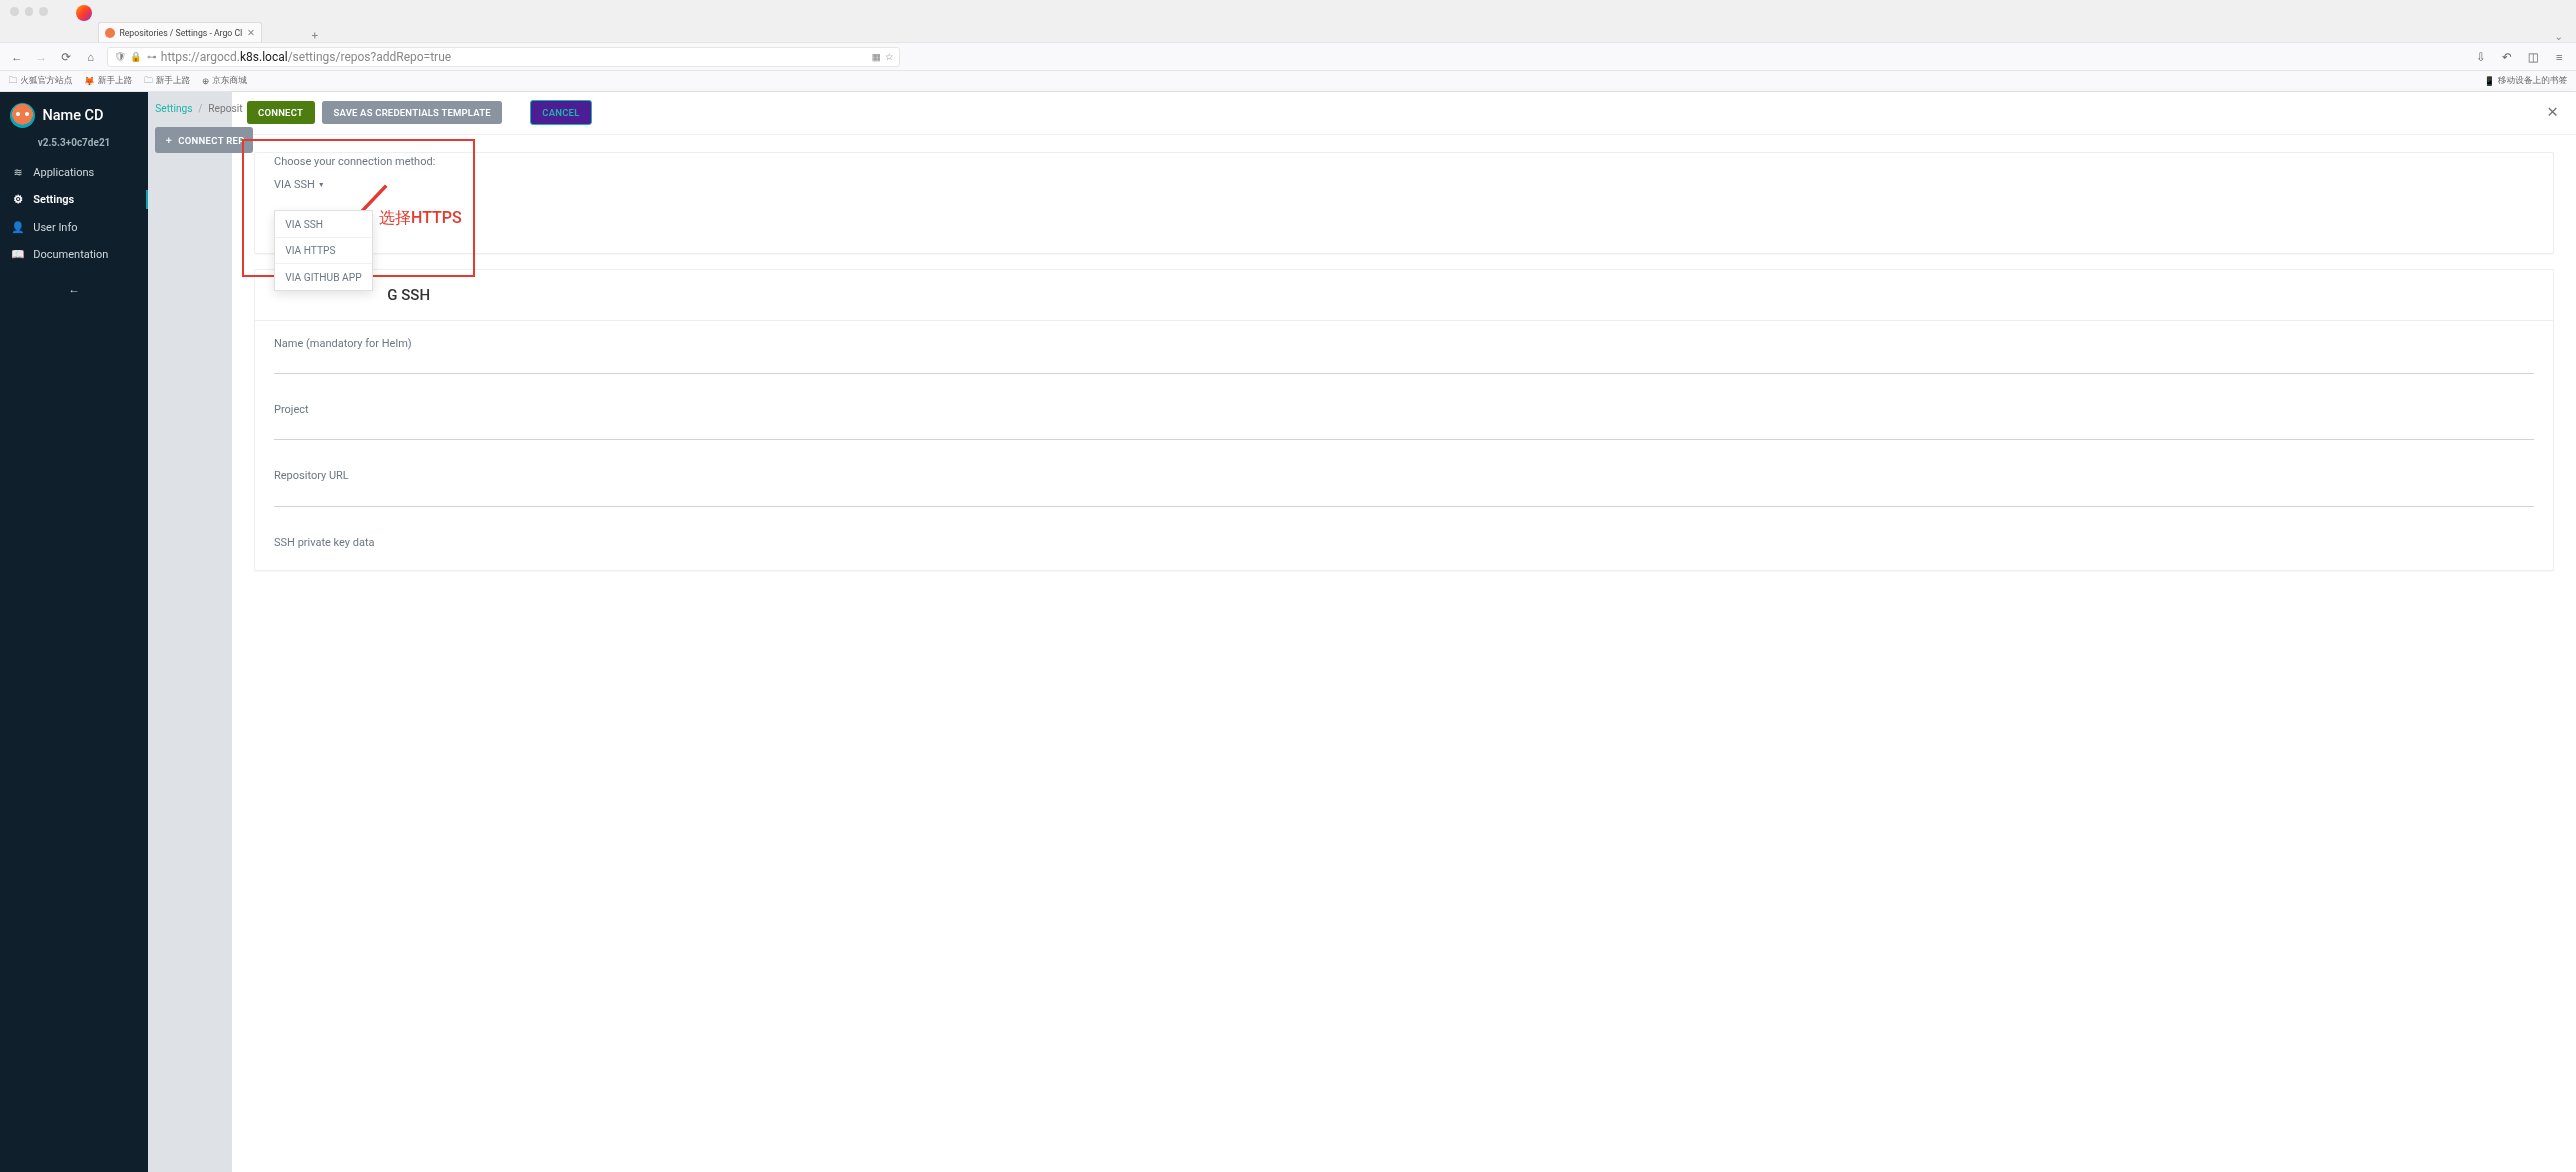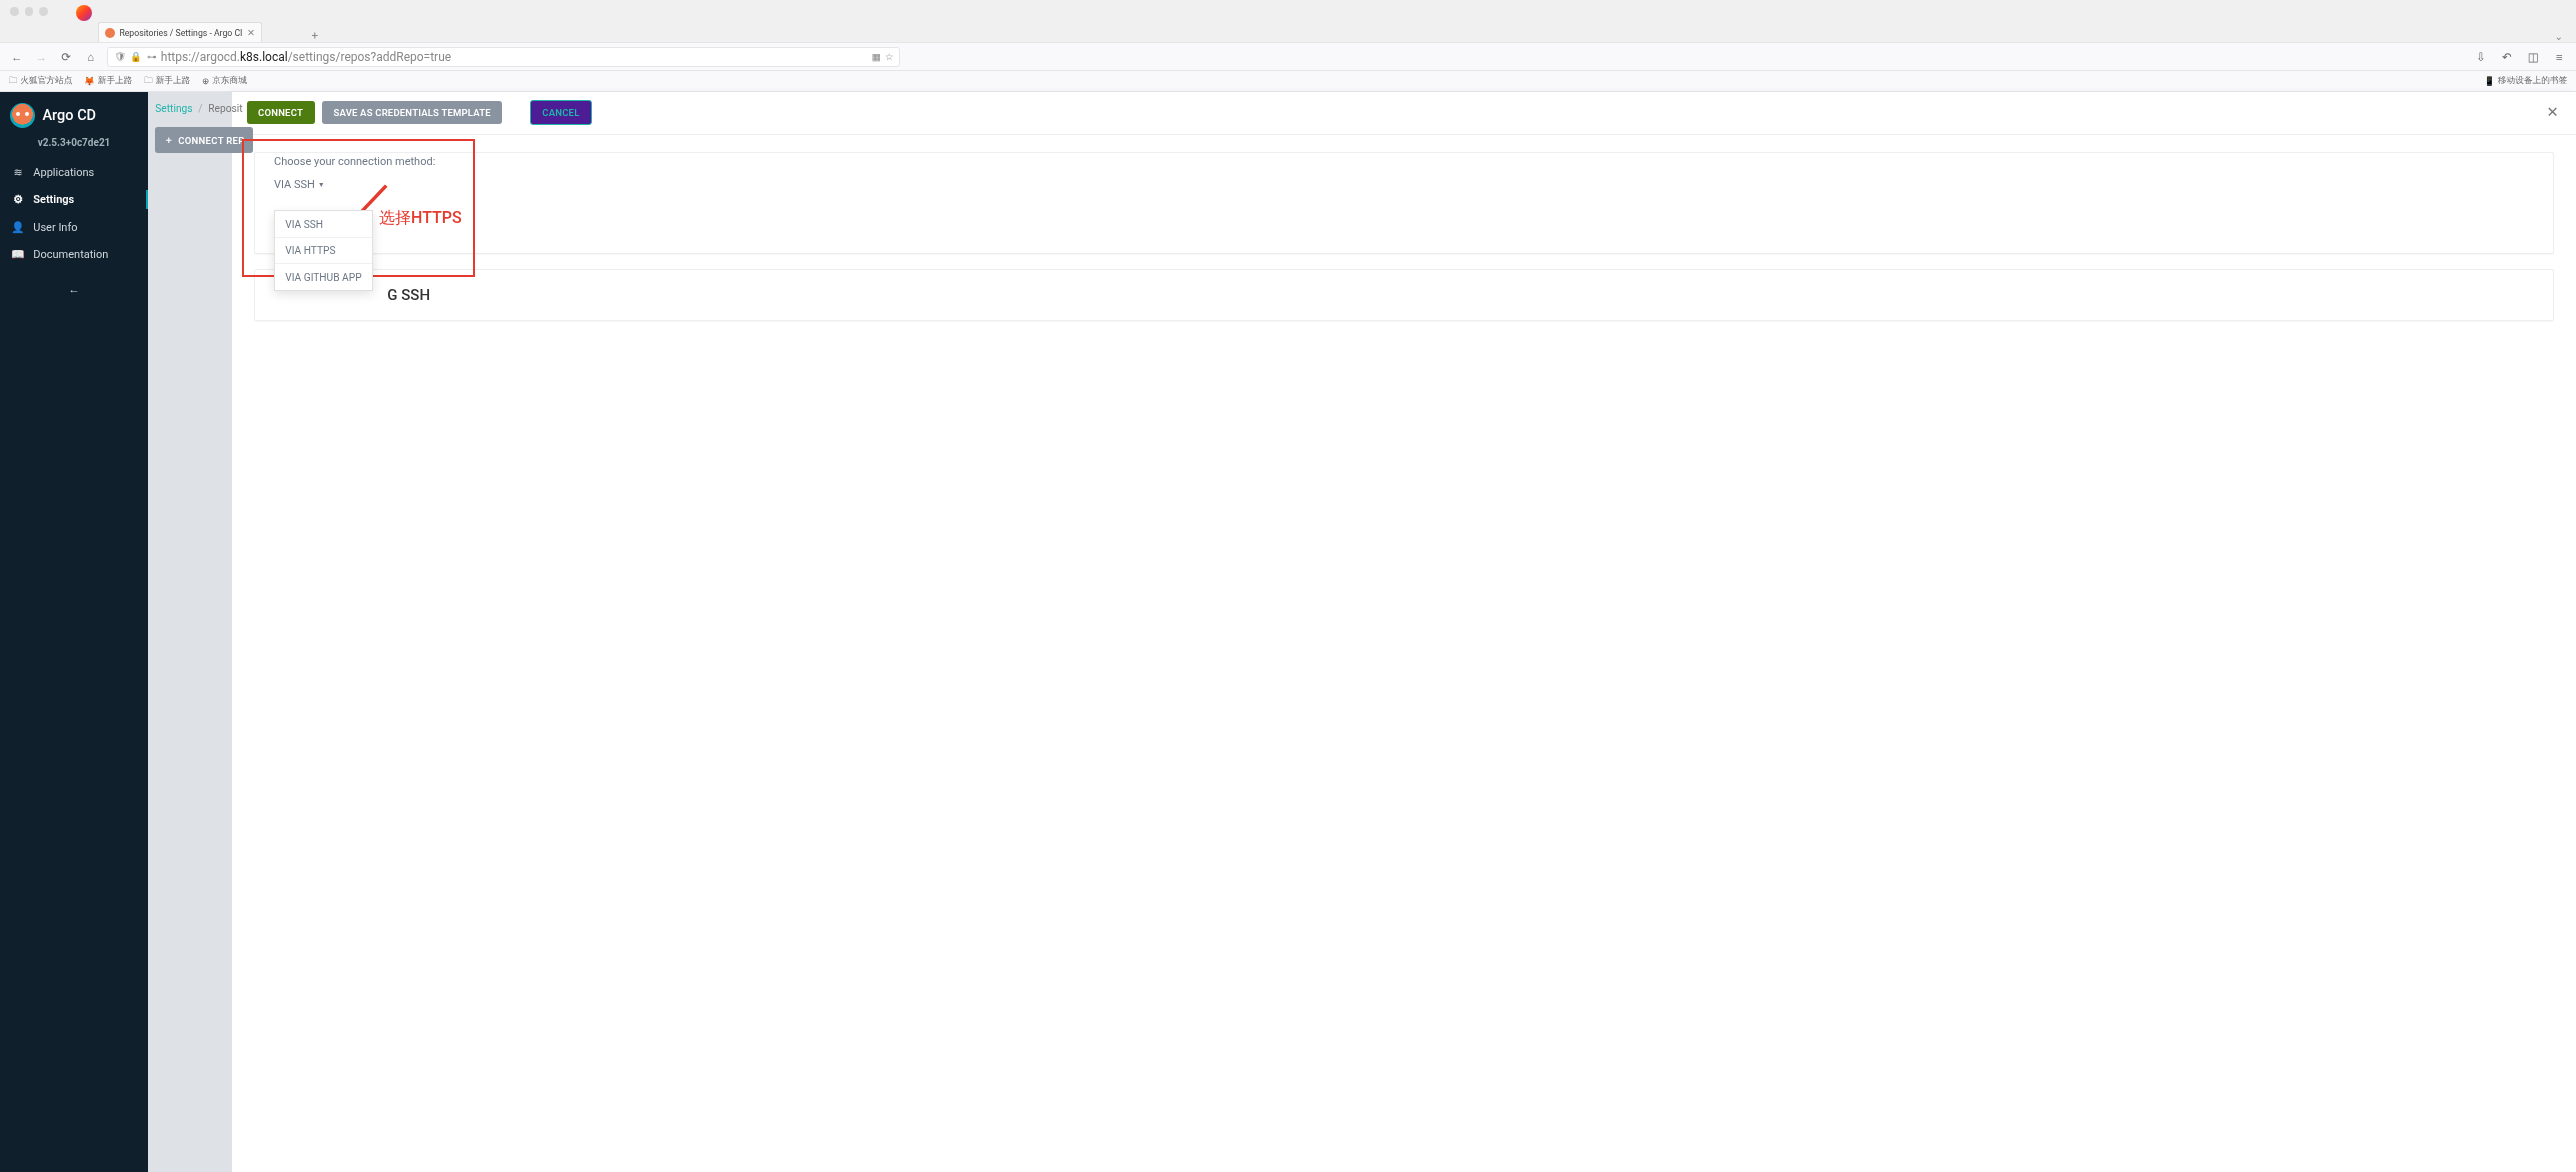--- a/index.html
+++ b/index.html
@@ -139,21 +139,21 @@
       <span class="fi">📱</span>
       <span>移动设备上的书签</span>
     </span>
 </div>
 
 <div class="app">
 
   <div class="sidebar">
     <div class="brand">
       <div class="brand-logo"></div>
-      <div class="brand-title">Argo CD</div>
+      <div class="brand-title">Name CD</div>
     </div>
     <div class="version">v2.5.3+0c7de21</div>
     <div class="nav">
       <div class="nav-item">
         <span class="ic">≋</span>
         <span>Applications</span>
       </div>
       <div class="nav-item active">
         <span class="ic">⚙</span>
         <span>Settings</span>
@@ -213,17 +213,34 @@
             </defs>
           <line x1="65" y1="5" x2="8" y2="65" stroke="#e53b2e" stroke-width="5" marker-end="url(#ah)"></line>
         </svg>
         <div class="annot" style="top:55px;left:124px;">选择HTTPS</div>
       </div>
 
       <div class="card sectioned">
         <div class="sec">
           <span style="visibility:hidden">CONNECT REPO USIN</span><span class="sec-title">G SSH</span>
         </div>
+        <div class="sec">
+          <div class="field">
+            <div class="field-label">Name (mandatory for Helm)</div>
+            <input class="field-input" style="">
+          </div>
+          <div class="field">
+            <div class="field-label">Project</div>
+            <input class="field-input" style="">
+          </div>
+          <div class="field">
+            <div class="field-label">Repository URL</div>
+            <input class="field-input" style="">
+          </div>
+          <div class="field" style="margin-bottom:5.8px;">
+            <div class="field-label">SSH private key data</div>
+          </div>
+        </div>
       </div>
     </div>
   </div>
 </div>
 
 
 </body></html>

